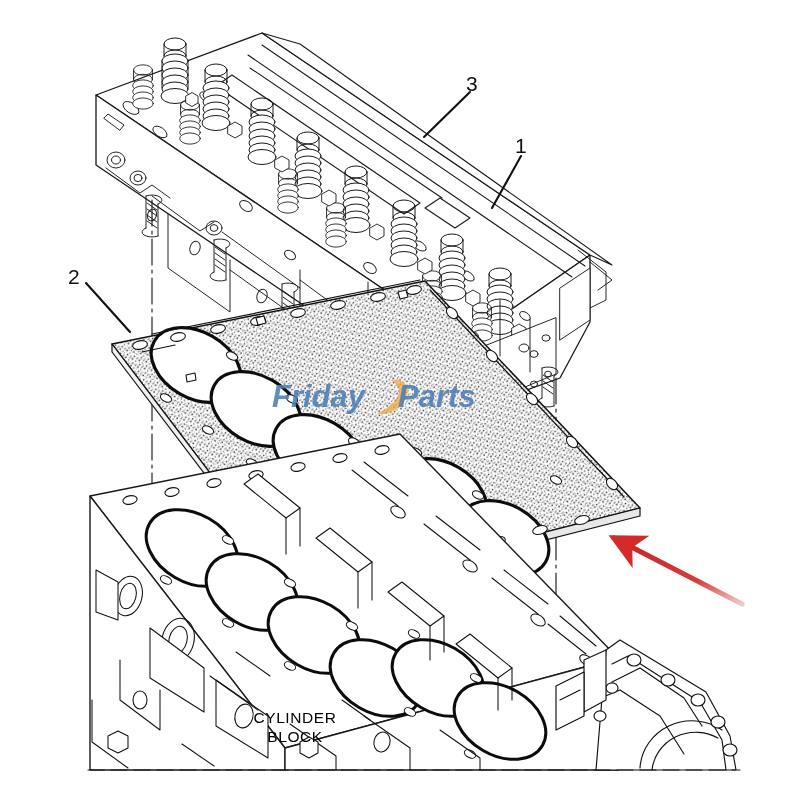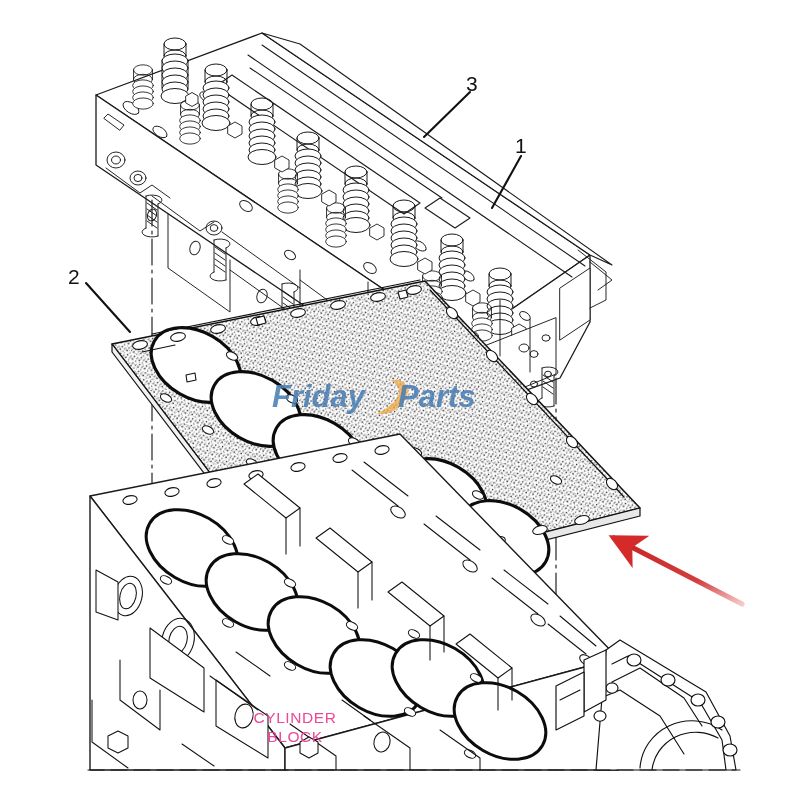--- a/index.html
+++ b/index.html
@@ -23,21 +23,21 @@
     user-select: none;
   }
   #label-1 { left: 515px; top: 134px; }
   #label-2 { left: 68px;  top: 265px; }
   #label-3 { left: 466px; top: 72px;  }
   .part-label {
     position: absolute;
     font-family: "Liberation Sans", sans-serif;
     font-size: 15.5px;
     letter-spacing: 0.6px;
-    color: #ec4899;
+    color: #000000;
     text-align: center;
     line-height: 19px;
     user-select: none;
   }
   #block-label { left: 240px; top: 708px; width: 110px; }
   #watermark {
     position: absolute;
     left: 272px; top: 374px;
     width: 240px; height: 48px;
     pointer-events: none;

